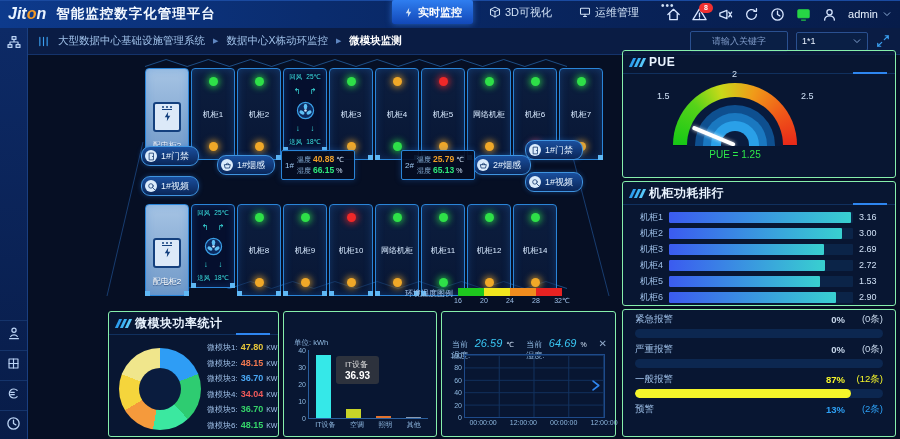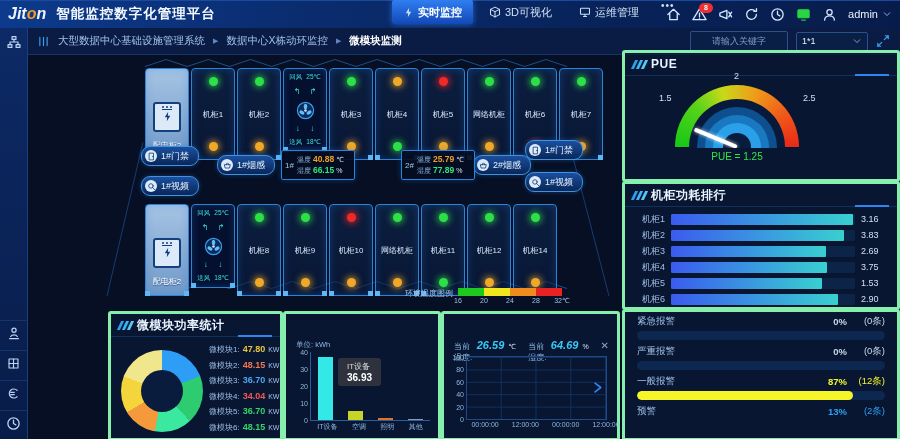--- a/index.html
+++ b/index.html
@@ -45,21 +45,21 @@
 
   
   #sbar{position:absolute;left:0;top:28px;width:27px;height:411px;
         background:linear-gradient(180deg,#0d2a66,#081c48);border-right:1px solid #1a3f80;}
   #sbar .sic{width:27px;height:24px;display:flex;align-items:center;justify-content:center;color:#bcd4f5;cursor:pointer;}
   #sbar-top{position:absolute;top:2px;}
   #sbar-bot{position:absolute;bottom:4px;display:flex;flex-direction:column;gap:5px;}
   #sbar-bot .sic{border-top:1px solid #15346b;}
 
   
-  .panel{position:absolute;background:rgba(9,24,54,.8);border:3px solid #86efac;border-radius:3px;}
+  .panel{position:absolute;background:rgba(9,24,54,.8);border:1px solid #86efac;border-radius:3px;}
   .phead{display:flex;align-items:center;gap:5px;height:22px;padding:0 8px;border-bottom:1px solid #10305e;position:relative;}
   .phead:after{content:"";position:absolute;right:8px;bottom:-1px;width:34px;height:2px;background:#2e86f0;}
   .slashes{display:inline-flex;gap:2px;}
   .slashes i{display:block;width:3px;height:9px;background:#2ea0f0;transform:skewX(-25deg);}
   .slashes i:nth-child(2){background:#3fb4f5;} .slashes i:nth-child(3){background:#57c8fa;}
   .ptitle{font-size:12px;font-weight:bold;color:#eaf4ff;letter-spacing:.5px;}
 
   
   #gauge-wrap{position:absolute;left:50px;top:32px;width:124px;height:63px;overflow:hidden;}
   .gc{position:absolute;border-radius:50%;}
@@ -109,21 +109,21 @@
   .ebar{width:15px;}
   #en-x{position:absolute;left:24px;right:8px;top:108px;display:flex;justify-content:space-around;}
   #en-x span{font-size:7px;color:#8fb8e0;white-space:nowrap;}
   #en-tip{position:absolute;left:52px;top:44px;background:rgba(48,52,62,.94);border-radius:3px;padding:3px 9px;z-index:3;}
   #en-tip .t1{font-size:8px;color:#ddd;}
   #en-tip .t2{font-size:10px;color:#fff;font-weight:bold;text-align:right;}
 
   
   #cl-stats{position:absolute;left:10px;top:25px;right:8px;display:flex;align-items:baseline;gap:4px;}
   .cl-lb{font-size:8px;color:#8fb8e0;}
-  .cl-v{font-size:11px;font-weight:bold;font-style:italic;color:#3ac8f5;}
+  .cl-v{font-size:11px;font-weight:normal;font-style:italic;color:#3ac8f5;}
   .cl-u{font-size:7px;color:#cfe0f5;margin-right:8px;}
   #cl-close{margin-left:auto;color:#8fa8c8;font-size:10px;cursor:pointer;}
   #cl-plot{position:absolute;left:22px;top:42px;right:10px;height:62px;border:1px solid #1e4a8a;
      background-image:linear-gradient(to right,#11315e 1px,transparent 1px),linear-gradient(to top,#11315e 1px,transparent 1px);
      background-size:25% 100%,100% 20%;background-position:-1px 0,0 1px;}
   #cl-y span{position:absolute;right:100%;margin-right:3px;font-size:7px;color:#8fb8e0;transform:translateY(-50%);}
   #cl-x span{position:absolute;top:100%;margin-top:2px;font-size:7px;color:#8fb8e0;transform:translateX(-50%);white-space:nowrap;}
   #cl-arrow{position:absolute;right:2px;top:24px;color:#2e86f0;cursor:pointer;}
 
   
@@ -578,21 +578,21 @@
     <div class="sensor" style="left:296px;top:94px">
       <span class="sid">2#</span>
       <div>
         <div class="srow">
             <span class="slb">温度</span>
           <span class="sval-t">25.79</span>
           <span class="sun">℃</span>
           </div>
         <div class="srow">
             <span class="slb">湿度</span>
-          <span class="sval-h">77.89</span>
+          <span class="sval-h">65.13</span>
           <span class="sun">%</span>
           </div>
       </div>
     </div>
 
     <div id="env-legend">
       <span id="env-label">环境温度图例</span>
       <div id="env-scale">
         <div id="env-blocks">
             <i style="background: rgb(30, 200, 30);"></i>
@@ -650,35 +650,35 @@
           <div class="rtrack">
             <div class="rfill" style="width: 98.75%;"></div>
           </div>
           <span class="rval">3.16</span>
         </div>
         <div class="rrow">
           <span class="rlabel">机柜2</span>
           <div class="rtrack">
             <div class="rfill" style="width: 93.75%;"></div>
           </div>
-          <span class="rval">3.83</span>
+          <span class="rval">3.00</span>
         </div>
         <div class="rrow">
           <span class="rlabel">机柜3</span>
           <div class="rtrack">
             <div class="rfill" style="width: 84.0625%;"></div>
           </div>
           <span class="rval">2.69</span>
         </div>
         <div class="rrow">
           <span class="rlabel">机柜4</span>
           <div class="rtrack">
             <div class="rfill" style="width: 85%;"></div>
           </div>
-          <span class="rval">3.75</span>
+          <span class="rval">2.72</span>
         </div>
         <div class="rrow">
           <span class="rlabel">机柜5</span>
           <div class="rtrack">
             <div class="rfill" style="width: 82.1875%;"></div>
           </div>
           <span class="rval">1.53</span>
         </div>
         <div class="rrow">
           <span class="rlabel">机柜6</span>

